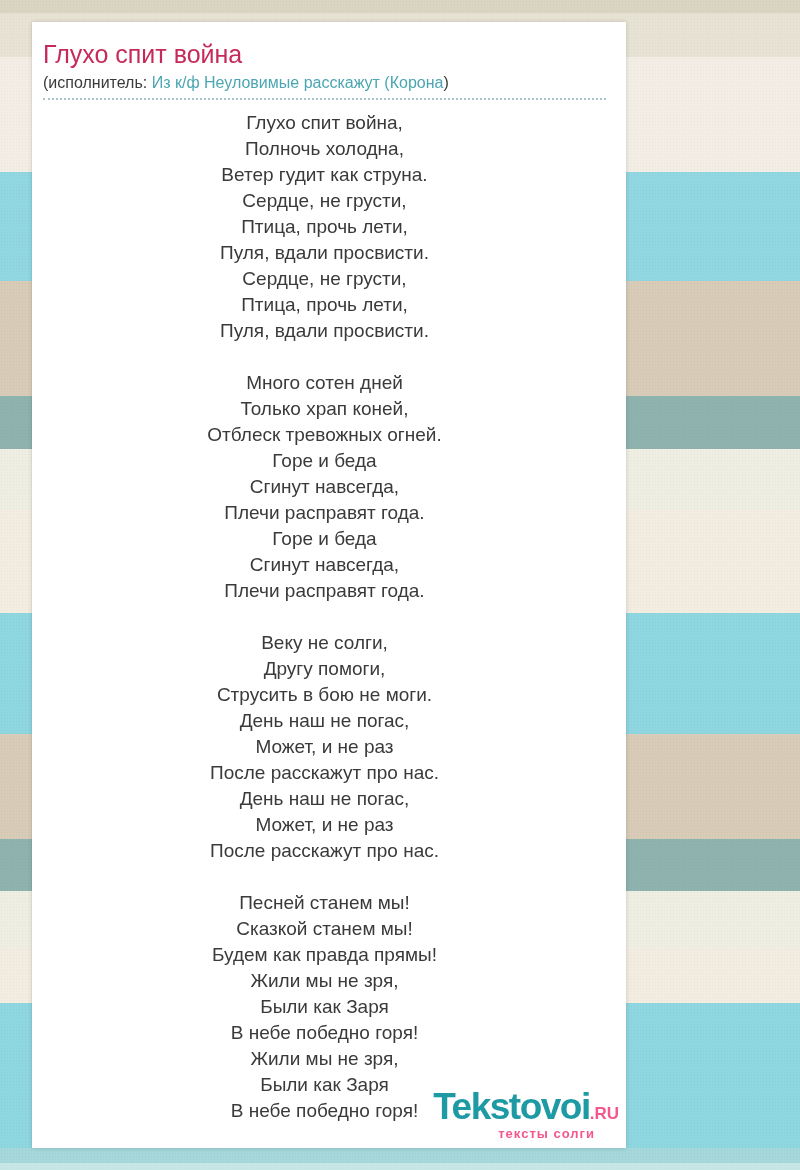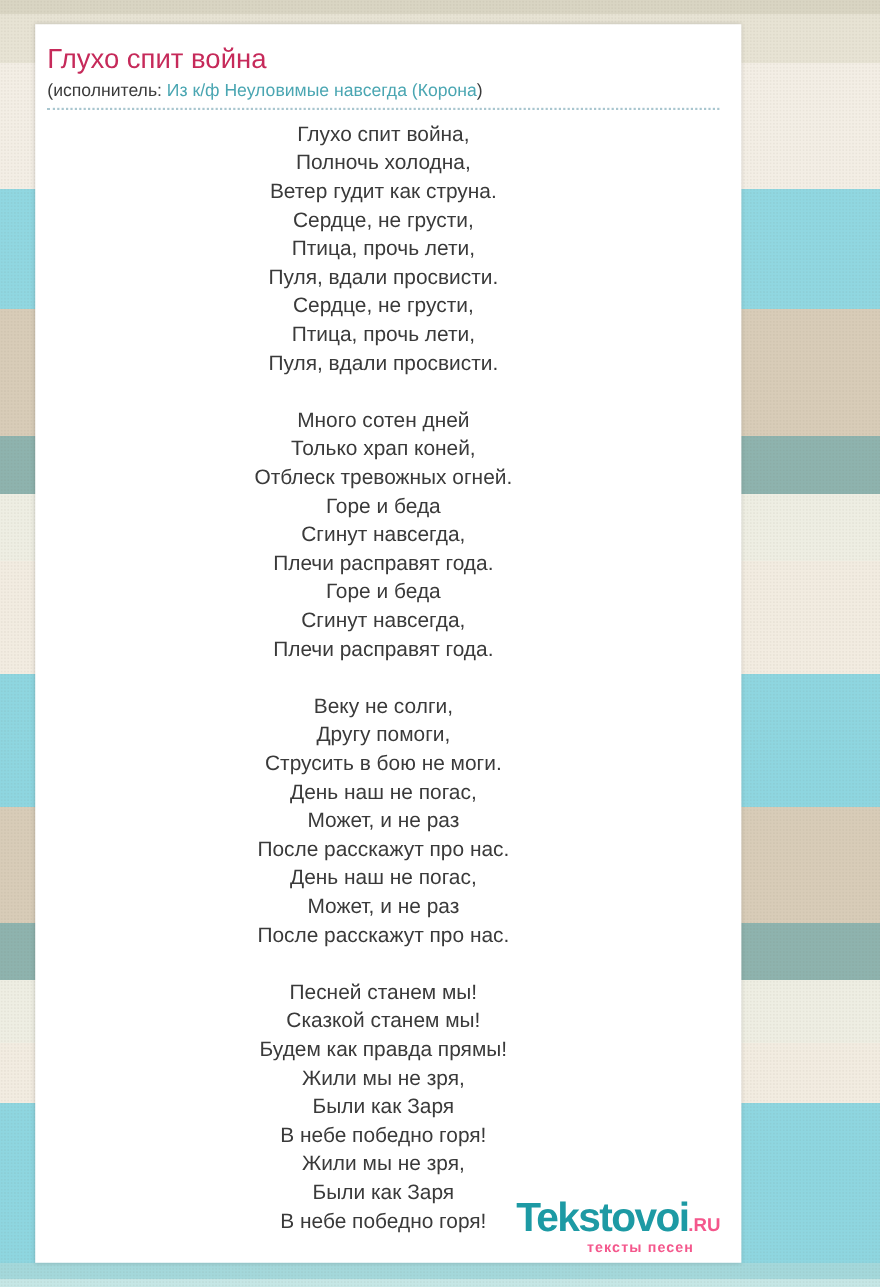--- a/index.html
+++ b/index.html
@@ -34,21 +34,21 @@
       #a4d8db 1148px,#a4d8db 1163px,
       #c6e7e6 1163px,#c6e7e6 1170px);
   }
   
   body::before{
     content:"";position:absolute;inset:0;z-index:1;pointer-events:none;
     background-image:radial-gradient(rgba(110,100,80,0.07) 1px,transparent 1px);
     background-size:3px 3px;
   }
   .card{
-    position:absolute;left:32px;top:22px;width:642px;height:1126px;
+    position:absolute;left:32px;top:22px;width:594px;height:1126px;
     background:var(--c-card-bg,#fff);z-index:2;box-sizing:border-box;
     padding:18px 20px 0 11px;
     box-shadow:0 0 4px rgba(0,0,0,0.18);
   }
   h1.title{
     margin:0;font-size:25px;font-weight:400;line-height:1.12;
     color:var(--c-title,#c62a5a);
   }
   .artist{
     margin-top:6px;padding-bottom:6px;font-size:16px;line-height:1.15;
@@ -56,21 +56,21 @@
     border-bottom:2px dotted var(--c-separator,#a9c6cf);
   }
   .artist-link{
     color:var(--c-link,#4aa6b2);text-decoration:none;cursor:pointer;
   }
   .lyrics{
     margin-top:10px;font-size:19px;line-height:26px;
     color:var(--c-text,#3a3a3a);white-space:pre-line;text-align:center;
   }
   .logo{
-    position:absolute;right:19px;bottom:8px;text-align:right;
+    position:absolute;right:7px;bottom:8px;text-align:right;
     line-height:1;cursor:pointer;user-select:none;
   }
   .logo-main{
     font-size:37px;font-weight:bold;letter-spacing:-1.5px;
     color:var(--c-logo-teal,#1d9aa4);
   }
   .logo-tld{
     font-size:17px;font-weight:bold;text-transform:uppercase;
     color:var(--c-logo-pink,#f4578c);
   }
@@ -80,21 +80,21 @@
     margin-top:2px;margin-right:24px;
   }
 </style>
 </head>
 <body>
 
 <div class="card">
 
   <h1 class="title">Глухо спит война</h1>
 
-  <div class="artist"><span>(исполнитель: </span><a class="artist-link">Из к/ф Неуловимые навсегда (Корона</a><span>)</span></div>
+  <div class="artist"><span>(исполнитель: </span><a class="artist-link">Из к/ф Неуловимые расскажут (Корона</a><span>)</span></div>
 
   <div class="lyrics">Глухо спит война,
 Полночь холодна,
 Ветер гудит как струна.
 Сердце, не грусти,
 Птица, прочь лети,
 Пуля, вдали просвисти.
 Сердце, не грусти,
 Птица, прочь лети,
 Пуля, вдали просвисти.
@@ -124,16 +124,16 @@
 Будем как правда прямы!
 Жили мы не зря,
 Были как Заря
 В небе победно горя!
 Жили мы не зря,
 Были как Заря
 В небе победно горя!</div>
 
   <div class="logo">
     <div><span class="logo-main">Tekstovoi</span><span class="logo-tld">.ru</span></div>
-    <div class="logo-tagline">тексты песен</div>
+    <div class="logo-tagline">тексты солги</div>
   </div>
 
 </div>
 
 </body></html>

